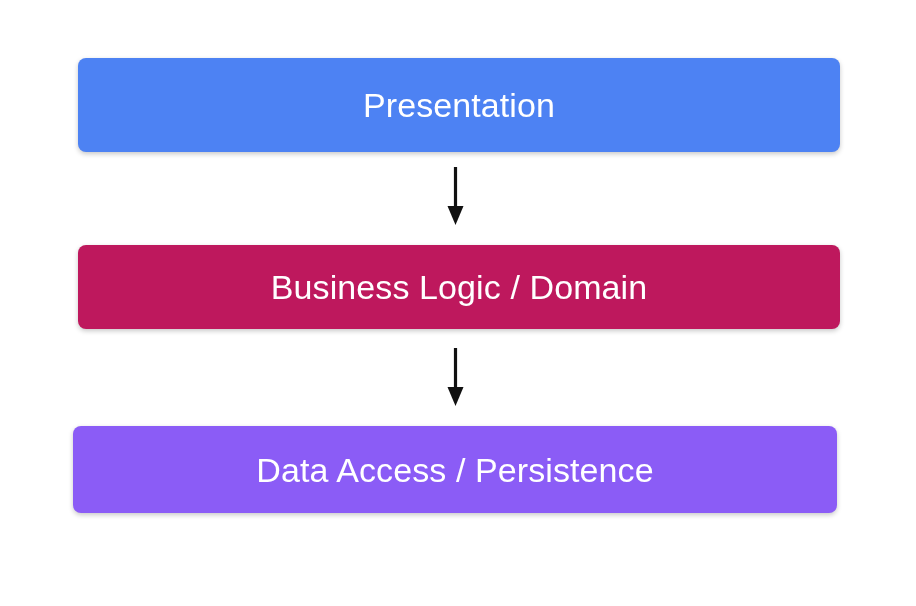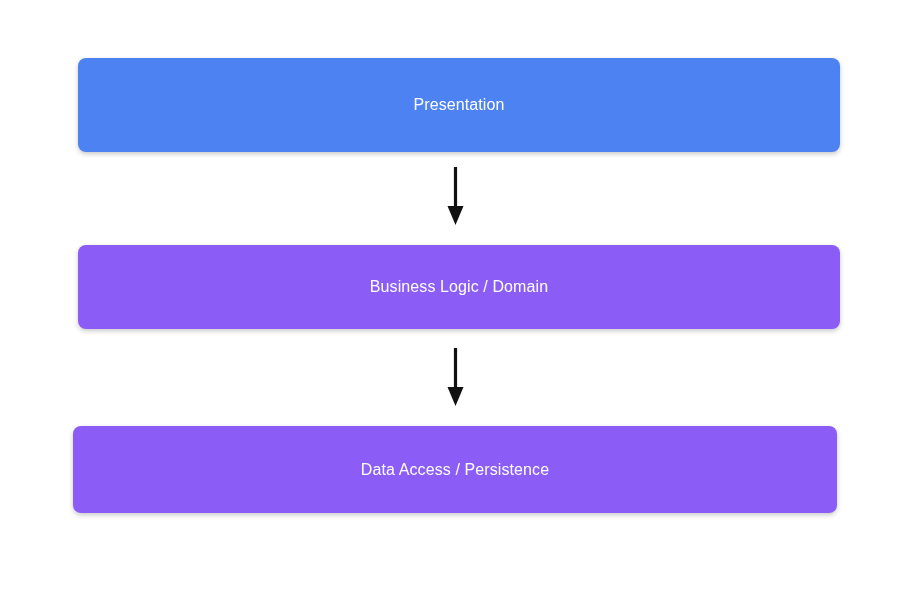--- a/index.html
+++ b/index.html
@@ -24,21 +24,21 @@
     position: absolute;
     border-radius: 8px;
     display: flex;
     align-items: center;
     justify-content: center;
     box-sizing: border-box;
     box-shadow: 0 2px 5px rgba(0, 0, 0, 0.22);
   }
   .layer-label {
     color: #ffffff;
-    font-size: 16px;
+    font-size: 34px;
     font-weight: 400;
     line-height: 1;
     letter-spacing: 0.1px;
     white-space: nowrap;
     text-align: left;
     font-family: "Liberation Sans", sans-serif;
   }
   
   #layer-presentation {
     left: 78px;
@@ -87,21 +87,21 @@
     <span class="layer-label" style="color: rgb(255, 255, 255);">Presentation</span>
   </div>
 
   <div class="connector-arrow" id="arrow-presentation-to-business">
     <svg viewBox="0 0 36 62" xmlns="http://www.w3.org/2000/svg">
       <line x1="17.5" y1="2" x2="17.5" y2="42" stroke="#111111" stroke-width="3.2"></line>
       <polygon points="9.5,41 25.5,41 17.5,60" fill="#111111"></polygon>
     </svg>
   </div>
 
-  <div class="layer-box" id="layer-business-logic" style="background: #8b5cf6;">
+  <div class="layer-box" id="layer-business-logic" style="background: #be185d;">
     <span class="layer-label" style="color: rgb(255, 255, 255);">Business Logic / Domain</span>
   </div>
 
   <div class="connector-arrow" id="arrow-business-to-data">
     <svg viewBox="0 0 36 62" xmlns="http://www.w3.org/2000/svg">
       <line x1="17.5" y1="2" x2="17.5" y2="42" stroke="#111111" stroke-width="3.2"></line>
       <polygon points="9.5,41 25.5,41 17.5,60" fill="#111111"></polygon>
     </svg>
   </div>
 

